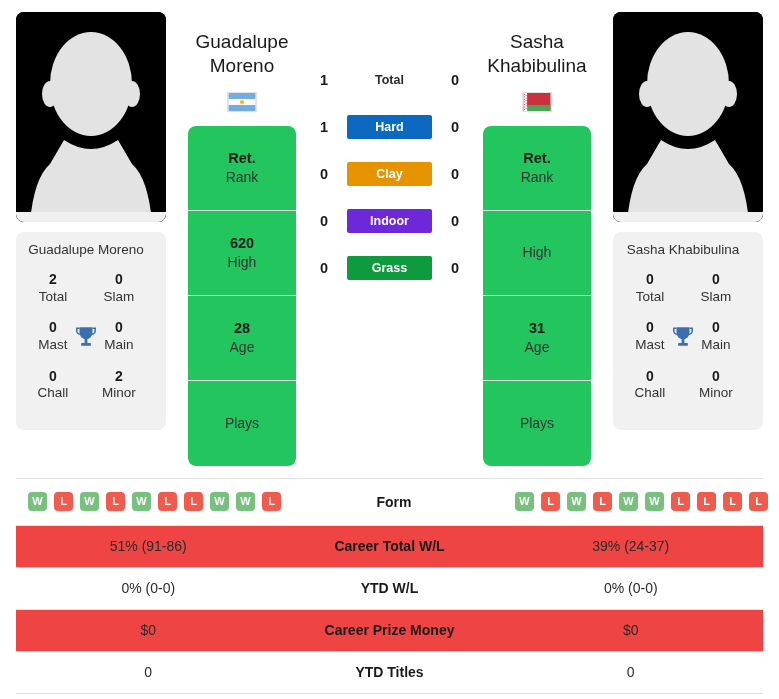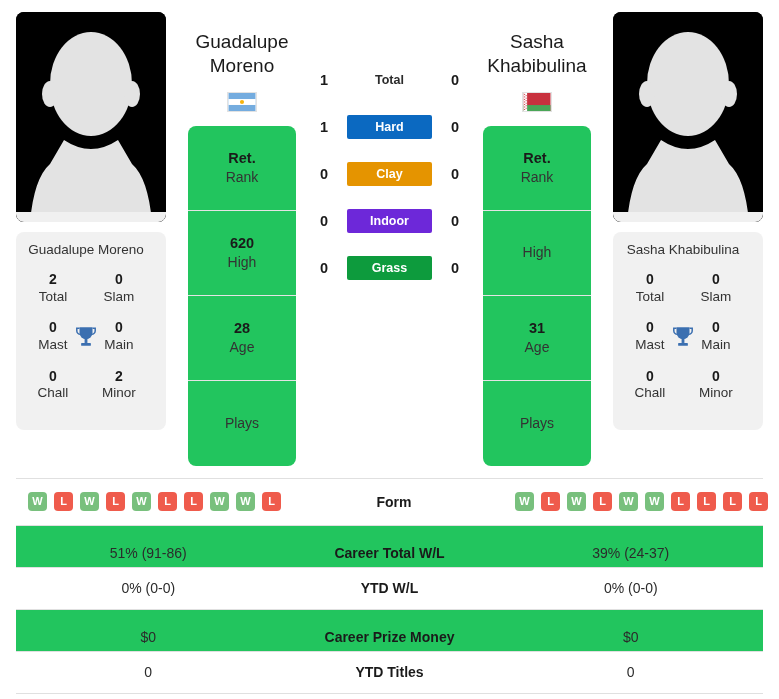--- a/index.html
+++ b/index.html
@@ -191,21 +191,21 @@
   .stats {
     margin: 12px 16px 0 16px;
     border-top: 1px solid #e0e0e0;
   }
   .srow {
     display: flex;
     align-items: center;
     border-bottom: 1px solid #e0e0e0;
     min-height: 41px;
   }
-  .srow.alt { background: #22c55e; align-items: flex-end; }
+  .srow.alt { background: #ef4444; }
   .srow.form-row { min-height: 46px; background: #ffffff; }
   .scell {
     flex: 1 1 0;
     text-align: center;
     font-size: 14px;
     color: #2b2b2b;
     padding: 6px 4px;
   }
   .scell.mid {
     flex: 0 0 210px;

